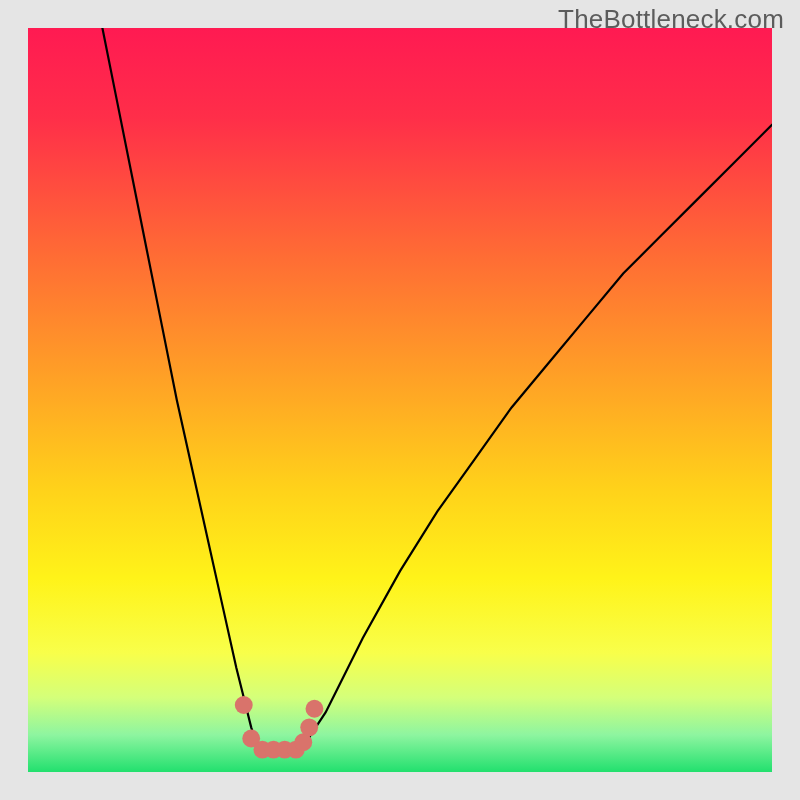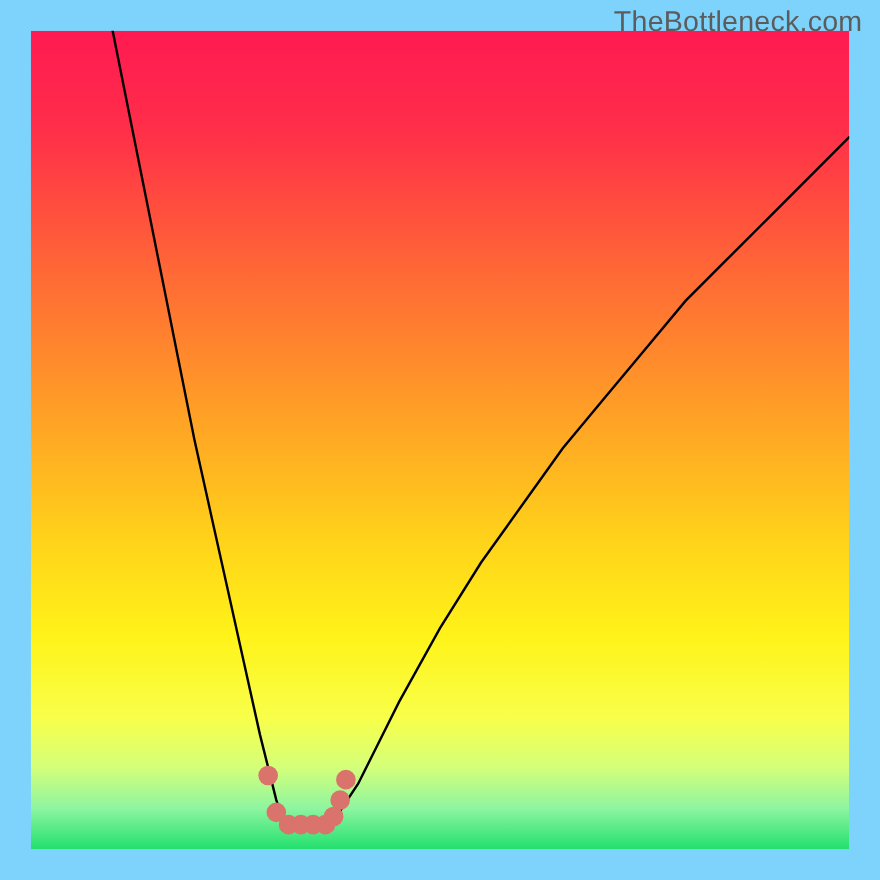--- a/index.html
+++ b/index.html
@@ -6,21 +6,21 @@
     margin: 0;
     padding: 0;
     width: 800px;
     height: 800px;
     overflow: hidden;
     font-family: Arial, Helvetica, sans-serif;
   }
   .frame {
     width: 800px;
     height: 800px;
-    background: #7dd3fc;
+    background: #e5e5e5;
     position: relative;
   }
   .watermark {
     position: absolute;
     top: 4px;
     right: 16px;
     font-size: 26px;
     font-weight: 500;
     color: #5c5c5c;
     letter-spacing: 0.2px;

